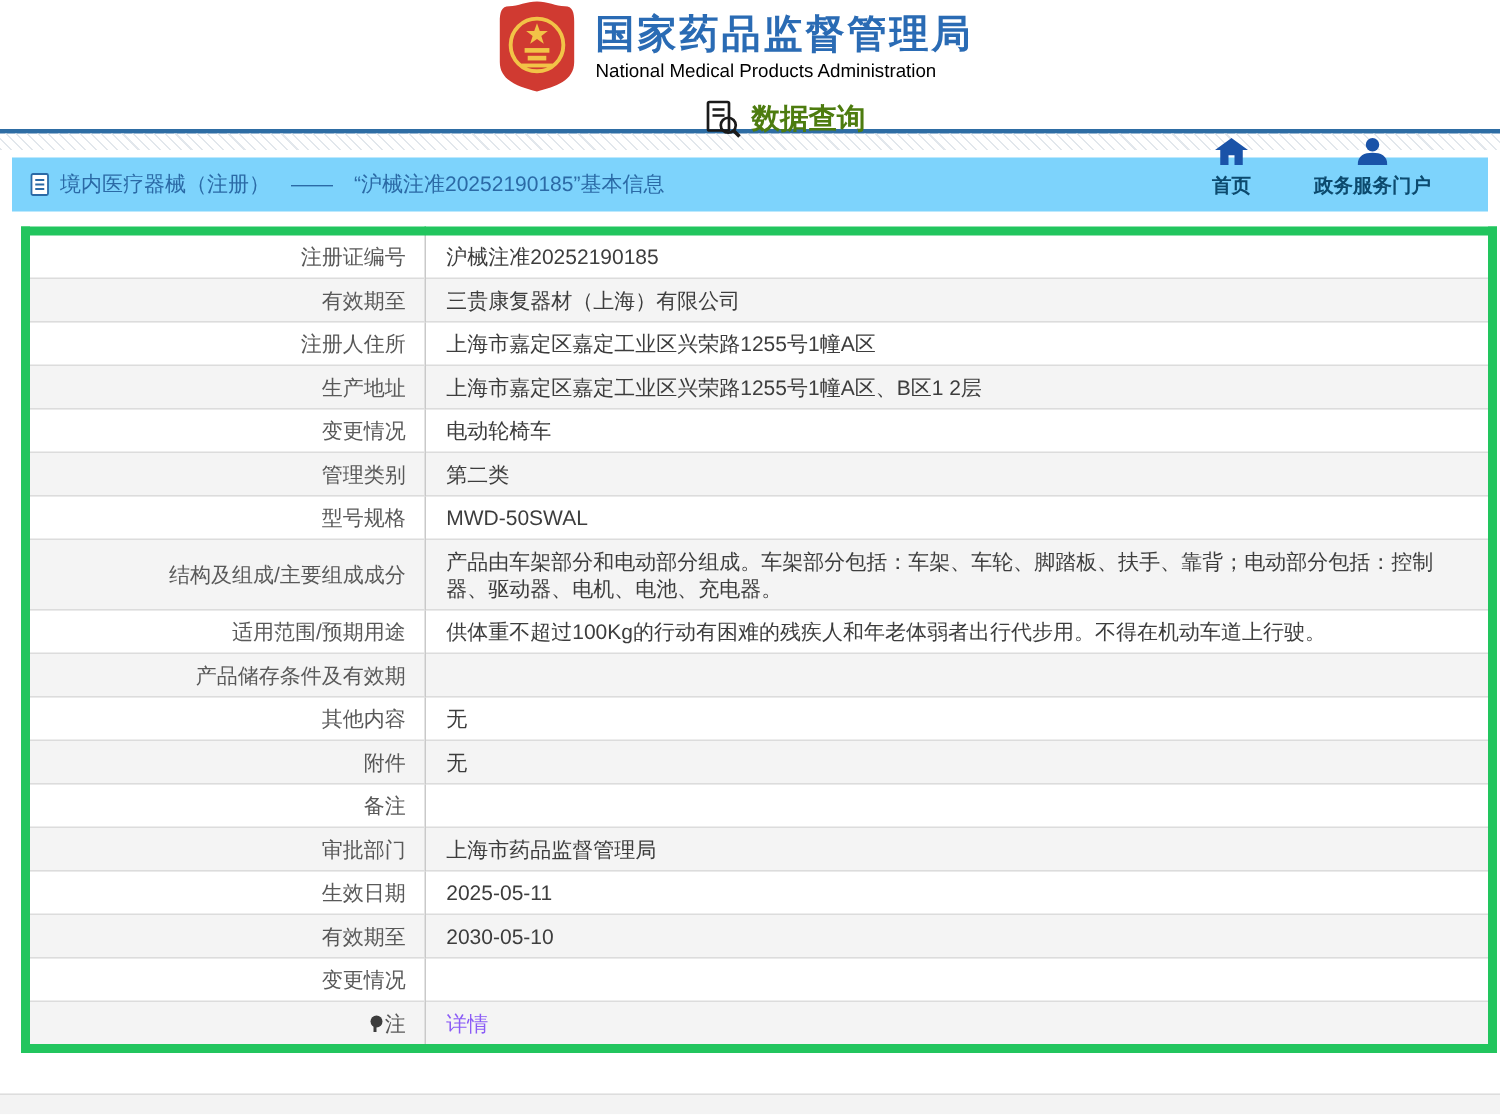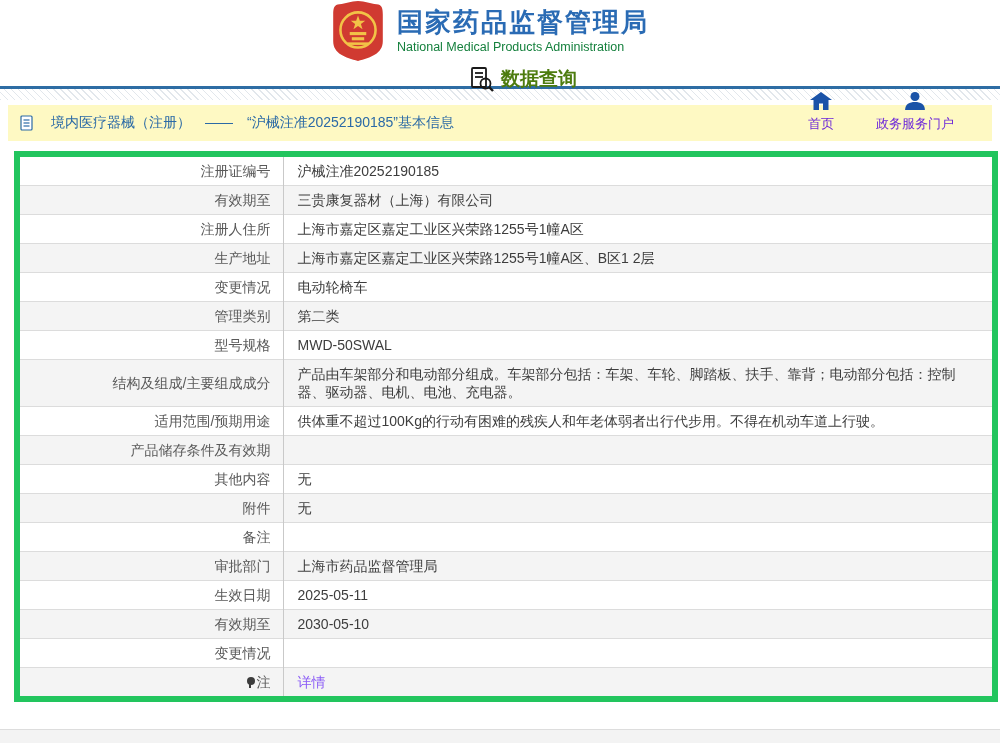--- a/index.html
+++ b/index.html
@@ -5,34 +5,34 @@
   * { margin:0; padding:0; box-sizing:border-box; }
   html,body { background:#fff; }
   body { font-family:"Liberation Sans","DejaVu Sans",sans-serif; }
   .page { width:1000px; height:743px; position:relative; overflow:hidden; background:#fff; }
 
   
   .header { height:86px; display:flex; align-items:center; padding:0 28px 0 8px;flex-direction:column; }
   .logo-block { display:flex; align-items:center; gap:12px; }
   .emblem { width:54px; height:62px; flex:0 0 auto; }
   .title-cn { font-size:26px; font-weight:bold; color:#2a6bb4; letter-spacing:2px; line-height:1.15; }
-  .title-en { font-size:12.5px; color:#15803d; margin-top:3px; }
+  .title-en { font-size:12.5px; color:#000000; margin-top:3px; }
   .dq { display:flex; align-items:center; gap:6px; margin-left:66px; margin-top:4px; }
   .dq-label { font-size:19px; font-weight:600; color:#4d7c0f; }
   .top-nav { margin-left:auto; display:flex; gap:42px; padding-right:18px; }
-  .nav-item { display:flex; flex-direction:column; align-items:center; gap:5px; font-size:13px; color:#6d28d9; text-decoration:none; cursor:pointer; }
+  .nav-item { display:flex; flex-direction:column; align-items:center; gap:5px; font-size:13px; color:#0c4a6e; text-decoration:none; cursor:pointer;font-weight:bold; }
 
   
   .blue-line { height:3px; background:#2e6da4; }
   .hatch { height:11px;
     background:repeating-linear-gradient(45deg,#e2e7ec 0 1px,transparent 1px 5px); }
 
   
-  .breadcrumb { margin:5px 8px 0 8px; height:36px; background:#fef9c3;
-    display:flex; align-items:center; gap:18px; padding-left:12px;
+  .breadcrumb { margin:5px 8px 0 8px; height:36px; background:#7dd3fc;
+    display:flex; align-items:center; gap:7px; padding-left:12px;
     color:#2b6aa6; font-size:14px; }
 
   
   table.info { width:984px; margin:10px 8px 0 14px; border-collapse:collapse;
     border:6px solid #22c55e; font-size:14px; table-layout:fixed; }
   table.info tr { border-bottom:1px solid #dcdcdc; }
   table.info tr:nth-child(even) { background:#f4f4f4; }
   td.cell-label { width:266px; text-align:right; color:#595959;
     padding:5px 12px; border-right:1px solid #c9c9c9; height:18px; line-height:18px; }
   td.cell-value { padding:5px 14px; color:#3d3d3d; line-height:18px; height:18px; word-break:break-all; }

